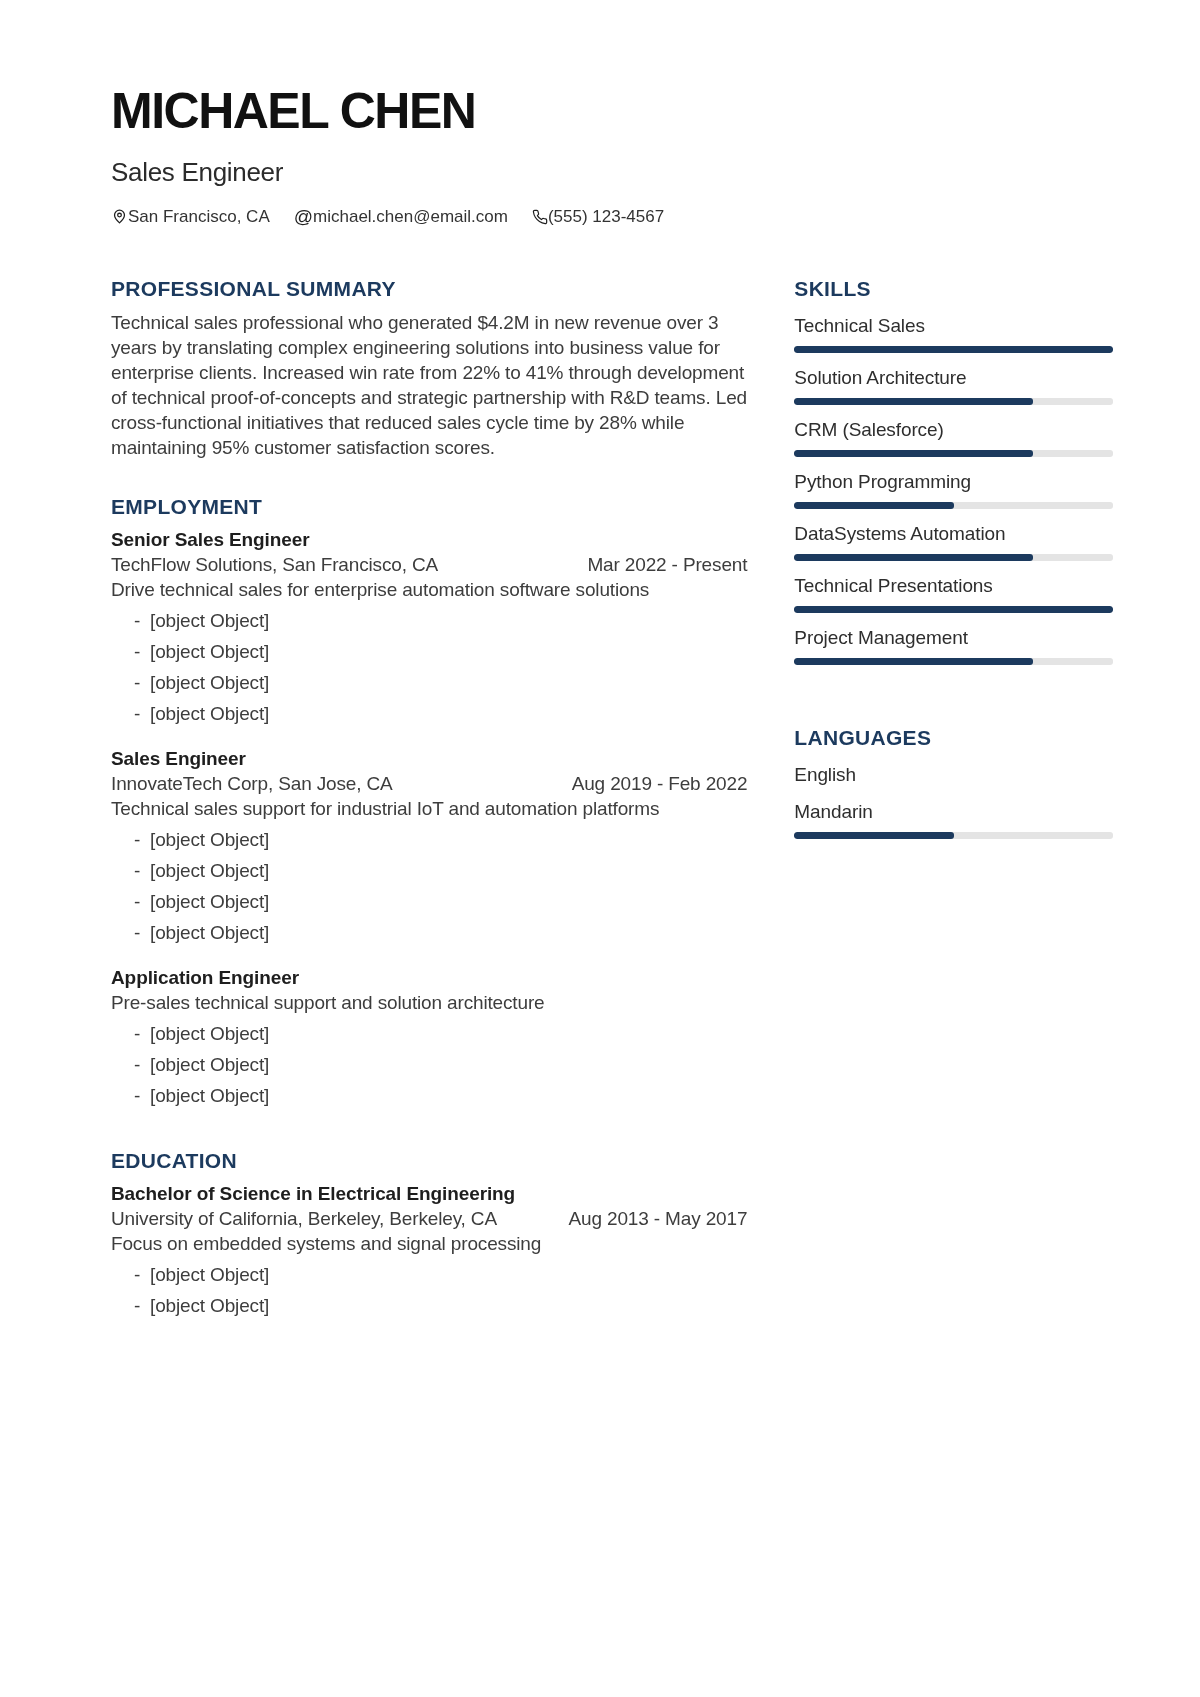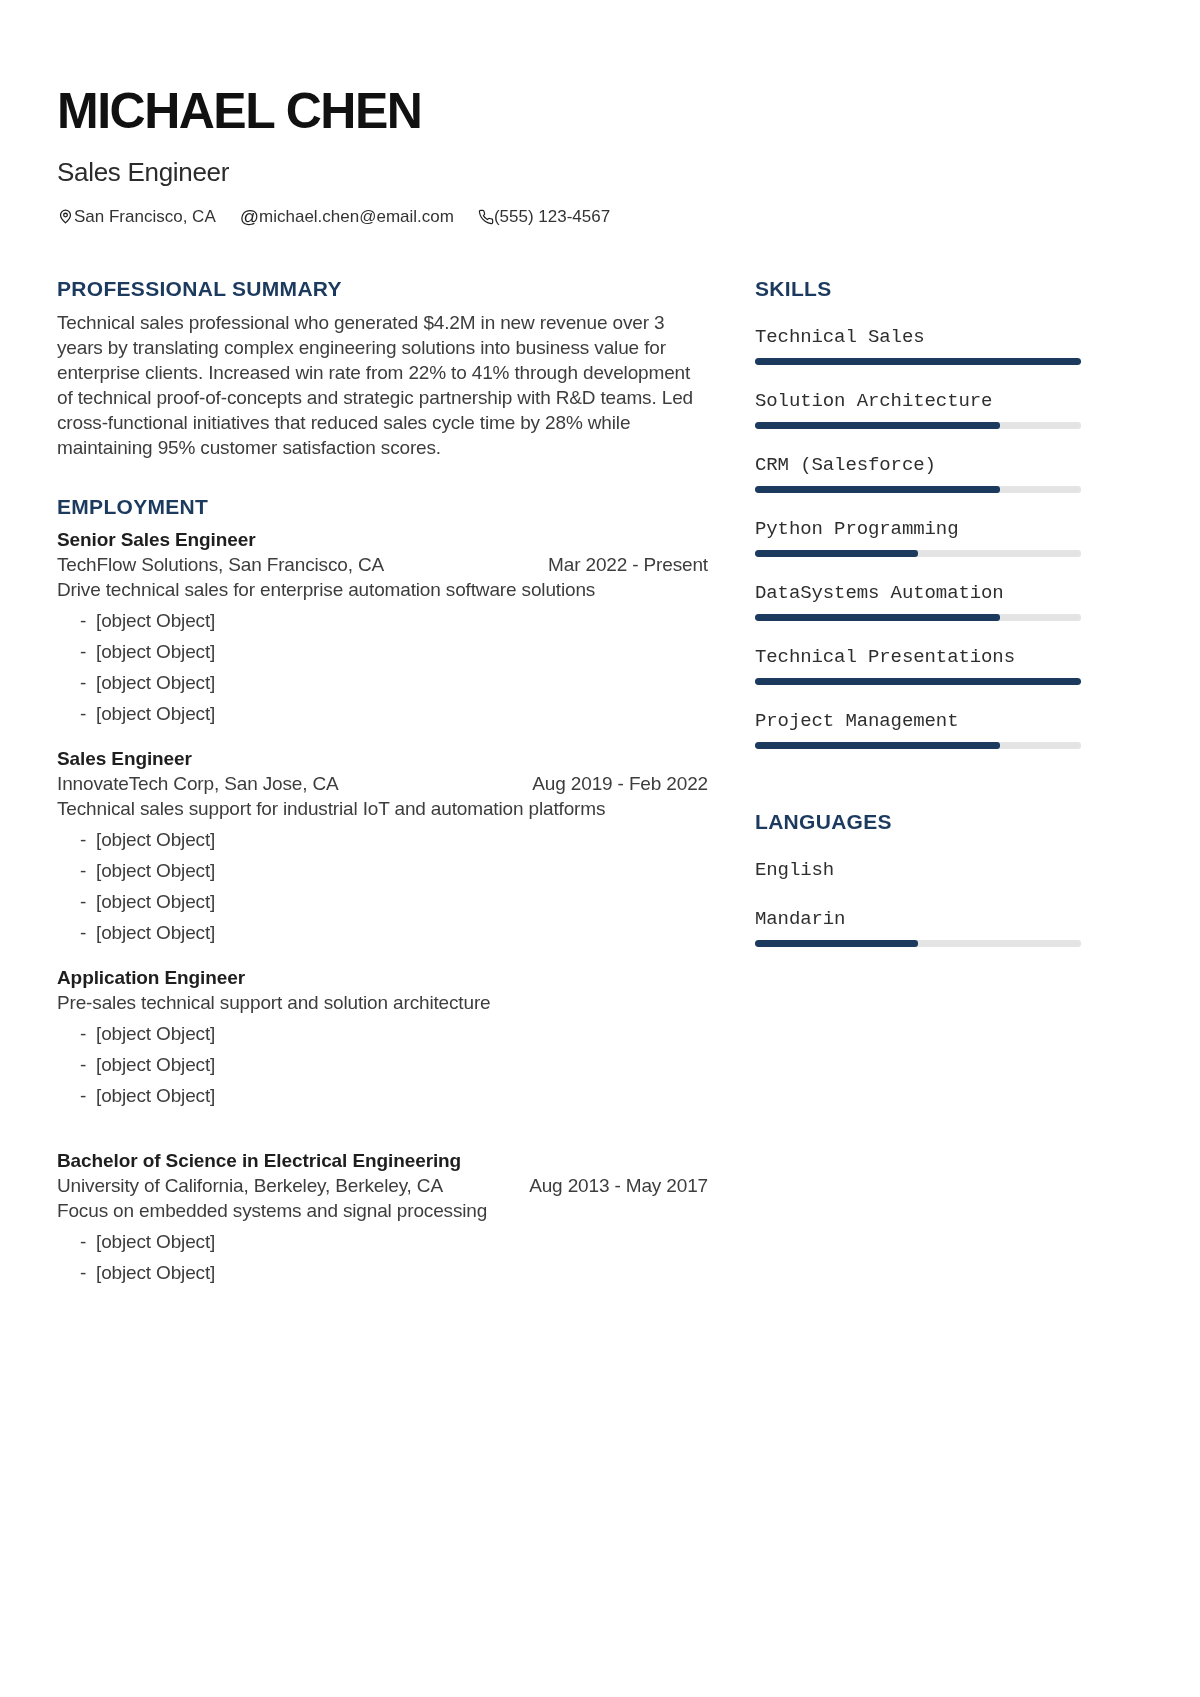--- a/index.html
+++ b/index.html
@@ -3,21 +3,21 @@
 <meta charset="utf-8">
 <style>
   * { margin:0; padding:0; box-sizing:border-box; }
   html,body { background:#ffffff; }
   body {
     width:1200px; height:1697px; overflow:hidden;
     font-family:"Liberation Sans", sans-serif;
     color:var(--body, #3d3d3d);
     -webkit-font-smoothing:antialiased;
   }
-  .page { padding:86px 87px 0 57px; }
+  .page { padding:86px 87px 0 111px; }
 
   
   .name {
     font-size:50px; font-weight:700; line-height:1;
     letter-spacing:-1.5px; color:var(--name,#111);
   }
   .job-title-main {
     margin-top:22px; font-size:26px; letter-spacing:-0.3px;
     color:#2b2b2b; line-height:1.1;
   }
@@ -59,21 +59,21 @@
   .job-desc { font-size:19px; line-height:25px; letter-spacing:-0.15px; }
   .bullets { margin-top:2px; }
   .bullet { display:flex; margin-top:6px; font-size:19px; line-height:25px; letter-spacing:-0.15px; }
   .bullet-dash { width:16px; min-width:16px; margin-left:23px; text-align:left; }
   .bullet-text { flex:1; }
 
   
   .skills-sec { }
   .languages-sec { margin-top:60px; }
   .skill-list { margin-top:2px; }
-  .skill { margin-top:24px;font-family:Liberation Mono, monospace; }
+  .skill { margin-top:12px; }
   .skill-label { font-size:19px; line-height:25px; letter-spacing:-0.1px; color:#2e2e2e; }
   .bar-track {
     margin-top:8px; height:7px; width:100%;
     background:var(--track,#e4e4e4); border-radius:3px; overflow:hidden;
   }
   .bar-fill { height:100%; background:var(--navy,#1c3a5e); border-radius:3px; }
 </style>
 </head>
 <body>
 
@@ -196,20 +196,21 @@
   <div class="bullet">
     <span class="bullet-dash">-</span>
     <span class="bullet-text">[object Object]</span>
   </div>
 </div>
   </div>
 </div>
       </div>
 
       <div class="education-sec">
+        <div class="sec-heading">EDUCATION</div>
         <div class="edu-entries">
   <div class="job">
     <div class="job-title">Bachelor of Science in Electrical Engineering</div>
     <div class="job-meta">
       <span class="job-company">University of California, Berkeley, Berkeley, CA</span>
       <span class="job-dates">Aug 2013 - May 2017</span>
     </div>
     <div class="job-desc">Focus on embedded systems and signal processing</div>
     <div class="bullets">
   <div class="bullet">

